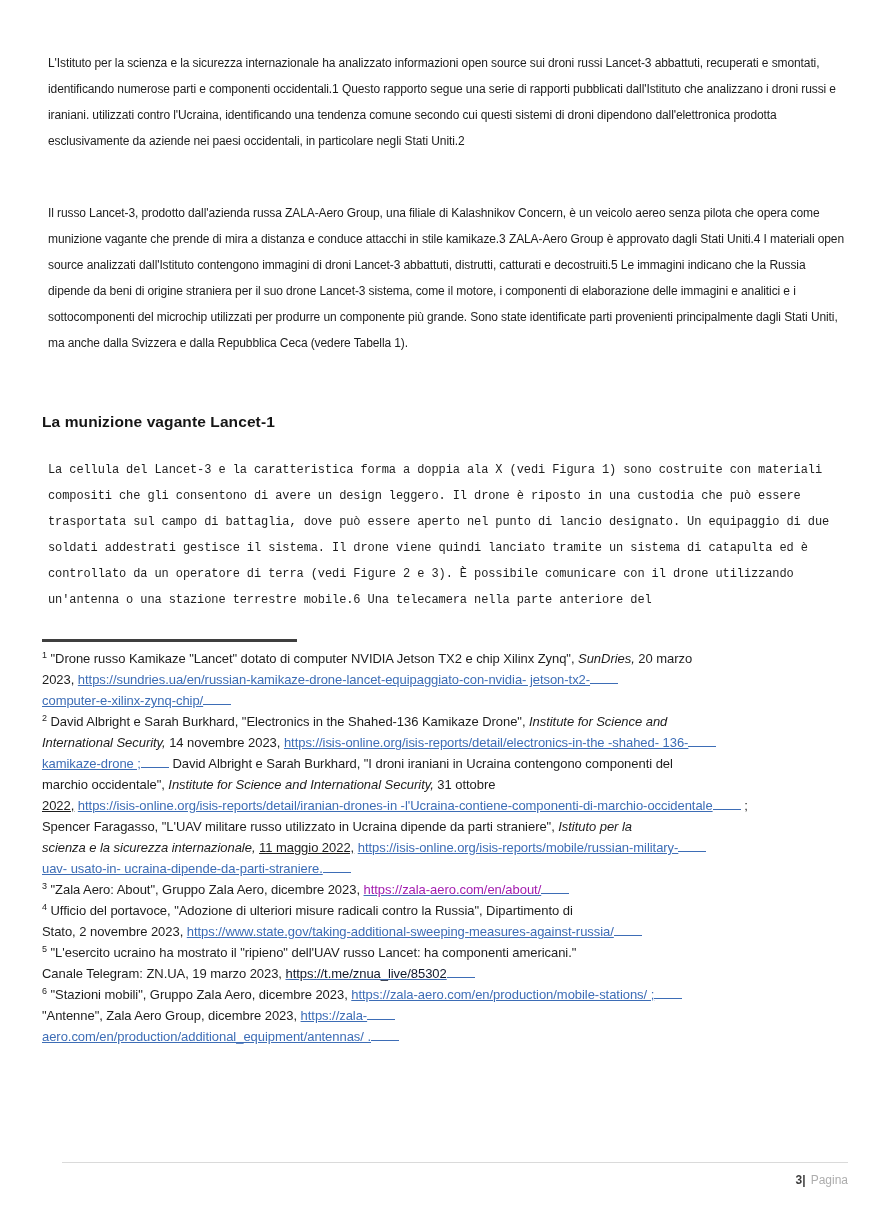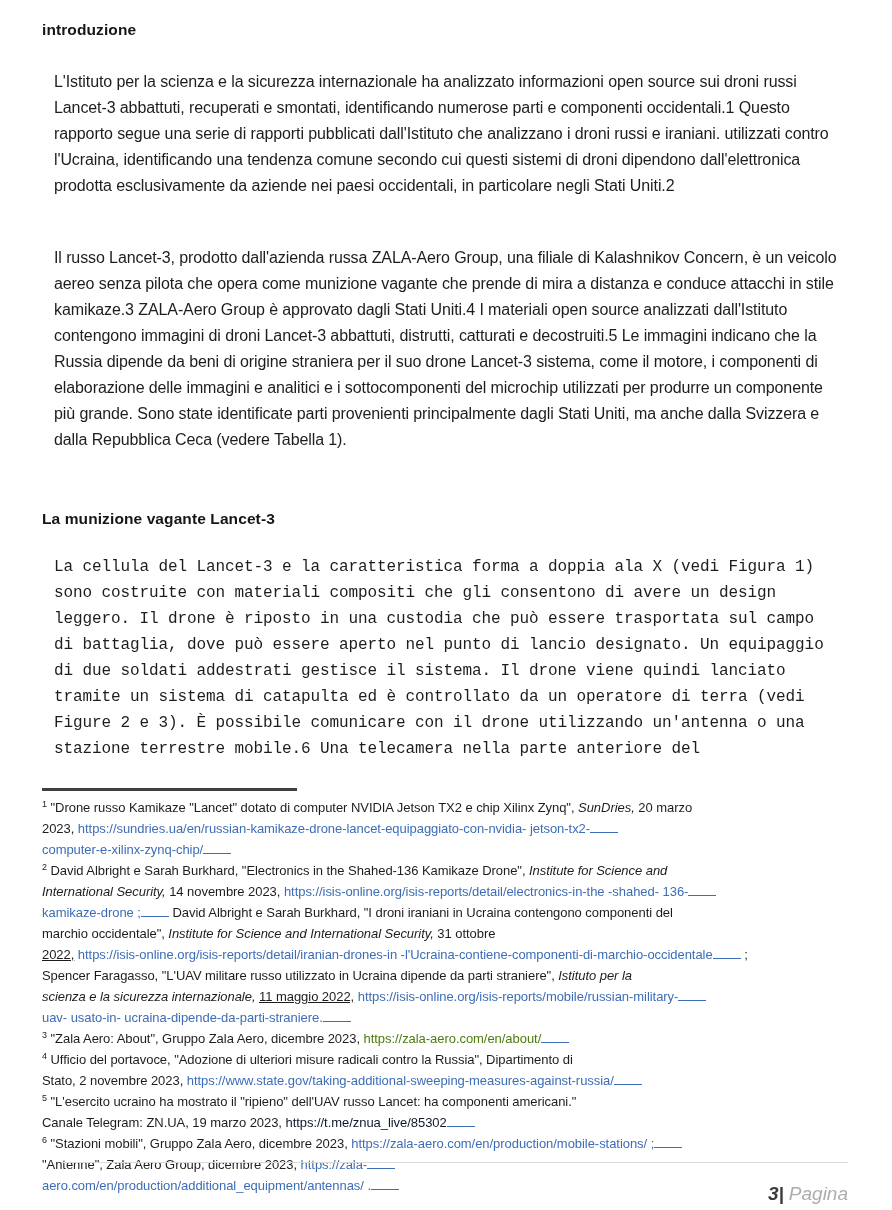--- a/index.html
+++ b/index.html
@@ -14,24 +14,24 @@
   .content { padding: 20px 20px 0 42px; width: 810px; }
   .doc-heading {
     font-size: 15.5px;
     font-weight: 700;
     color: #161616;
     margin: 0;
     line-height: 19px;
     letter-spacing: 0.1px;
   }
   .doc-paragraph {
-    font-size: 16px;
+    font-size: 12px;
     line-height: 26px;
     color: #1d1d1d;
-    margin: 12px;
+    margin: 6px;
     letter-spacing: -0.1px;
   }
   #para-intro      { margin-top: 30px; }
   #para-overview   { margin-top: 46px; }
   #heading-munition{ margin-top: 56px; }
   #para-airframe   { margin-top: 26px; font-family: Liberation Mono, monospace; }
   .fn-sep {
     margin-top: 26px;
     width: 255px;
     height: 0;
@@ -43,64 +43,62 @@
     line-height: 21px;
     color: #1d1d1d;
     letter-spacing: -0.05px;
   }
   .footnote sup {
     font-size: 9px;
     line-height: 0;
   }
   .seg-italic { font-style: italic; text-align: center; }
   .seg-underline { text-decoration: underline; margin-top: 20px; }
-  .seg-link { cursor: pointer; }
+  .seg-link { text-decoration: underline; cursor: pointer; }
   .seg-link::after {
     content: "";
     display: inline-block;
     width: 28px;
     height: 13px;
     border-bottom: 1.5px solid #3d6db6;
   }
   .footer {
     position: absolute;
     top: 1162px;
     left: 62px;
     right: 44px;
     border-top: 1px solid #dadada;
     text-align: right;
-    padding-top: 20px;
-    font-size: 19px;
-    font-style: italic;
+    padding-top: 10px;
+    font-size: 12px;
   }
   .footer .pnum  { color: #3c3c3c; font-weight: 600; }
   .footer .plabel{ color: #adadad; margin-left: 5px; }
 </style>
 </head>
 <body>
 
 <div class="page">
   <div class="content">
 
-    <h2 class="doc-heading" id="heading-intro">introduzione</h2>
 
     <p class="doc-paragraph" id="para-intro">L'Istituto per la scienza e la sicurezza internazionale ha analizzato informazioni open source sui droni russi Lancet-3 abbattuti, recuperati e smontati, identificando numerose parti e componenti occidentali.1 Questo rapporto segue una serie di rapporti pubblicati dall'Istituto che analizzano i droni russi e iraniani. utilizzati contro l'Ucraina, identificando una tendenza comune secondo cui questi sistemi di droni dipendono dall'elettronica prodotta esclusivamente da aziende nei paesi occidentali, in particolare negli Stati Uniti.2</p>
 
     <p class="doc-paragraph" id="para-overview">Il russo Lancet-3, prodotto dall'azienda russa ZALA-Aero Group, una filiale di Kalashnikov Concern, è un veicolo aereo senza pilota che opera come munizione vagante che prende di mira a distanza e conduce attacchi in stile kamikaze.3 ZALA-Aero Group è approvato dagli Stati Uniti.4 I materiali open source analizzati dall'Istituto contengono immagini di droni Lancet-3 abbattuti, distrutti, catturati e decostruiti.5 Le immagini indicano che la Russia dipende da beni di origine straniera per il suo drone Lancet-3 sistema, come il motore, i componenti di elaborazione delle immagini e analitici e i sottocomponenti del microchip utilizzati per produrre un componente più grande. Sono state identificate parti provenienti principalmente dagli Stati Uniti, ma anche dalla Svizzera e dalla Repubblica Ceca (vedere Tabella 1).</p>
 
-    <h2 class="doc-heading" id="heading-munition">La munizione vagante Lancet-3</h2>
+    <h2 class="doc-heading" id="heading-munition">La munizione vagante Lancet-1</h2>
 
     <p class="doc-paragraph" id="para-airframe">La cellula del Lancet-3 e la caratteristica forma a doppia ala X (vedi Figura 1) sono costruite con materiali compositi che gli consentono di avere un design leggero. Il drone è riposto in una custodia che può essere trasportata sul campo di battaglia, dove può essere aperto nel punto di lancio designato. Un equipaggio di due soldati addestrati gestisce il sistema. Il drone viene quindi lanciato tramite un sistema di catapulta ed è controllato da un operatore di terra (vedi Figure 2 e 3). È possibile comunicare con il drone utilizzando un'antenna o una stazione terrestre mobile.6 Una telecamera nella parte anteriore del</p>
 
     <div class="fn-sep"></div>
 
     <div id="footnotes">
         <div class="footnote"><sup>1</sup> <span class="seg-plain">"Drone russo Kamikaze "Lancet" dotato di computer NVIDIA Jetson TX2 e chip Xilinx Zynq", </span><span class="seg-italic">SunDries,</span><span class="seg-plain"> 20 marzo</span><br><span class="seg-plain">2023, </span><a class="seg-link" style="color: rgb(61, 109, 182); text-decoration-color: rgb(61, 109, 182);">https://sundries.ua/en/russian-kamikaze-drone-lancet-equipaggiato-con-nvidia- jetson-tx2-</a><br><a class="seg-link" style="color: rgb(61, 109, 182); text-decoration-color: rgb(61, 109, 182);">computer-e-xilinx-zynq-chip/</a></div>
         <div class="footnote"><sup>2</sup> <span class="seg-plain">David Albright e Sarah Burkhard, "Electronics in the Shahed-136 Kamikaze Drone", </span><span class="seg-italic">Institute for Science and</span><br><span class="seg-italic">International Security,</span><span class="seg-plain"> 14 novembre 2023, </span><a class="seg-link" style="color: rgb(61, 109, 182); text-decoration-color: rgb(61, 109, 182);">https://isis-online.org/isis-reports/detail/electronics-in-the -shahed- 136-</a><br><a class="seg-link" style="color: rgb(61, 109, 182); text-decoration-color: rgb(61, 109, 182);">kamikaze-drone ;</a><span class="seg-plain"> David Albright e Sarah Burkhard, "I droni iraniani in Ucraina contengono componenti del</span><br><span class="seg-plain">marchio occidentale", </span><span class="seg-italic">Institute for Science and International Security,</span><span class="seg-plain"> 31 ottobre</span><br><span class="seg-underline">2022,</span><span class="seg-plain"> </span><a class="seg-link" style="color: rgb(61, 109, 182); text-decoration-color: rgb(61, 109, 182);">https://isis-online.org/isis-reports/detail/iranian-drones-in -l'Ucraina-contiene-componenti-di-marchio-occidentale</a><span class="seg-plain"> ;</span><br><span class="seg-plain">Spencer Faragasso, "L'UAV militare russo utilizzato in Ucraina dipende da parti straniere", </span><span class="seg-italic">Istituto per la</span><br><span class="seg-italic">scienza e la sicurezza internazionale,</span><span class="seg-plain"> </span><span class="seg-underline">11 maggio 2022,</span><span class="seg-plain"> </span><a class="seg-link" style="color: rgb(61, 109, 182); text-decoration-color: rgb(61, 109, 182);">https://isis-online.org/isis-reports/mobile/russian-military-</a><br><a class="seg-link" style="color: rgb(61, 109, 182); text-decoration-color: rgb(61, 109, 182);">uav- usato-in- ucraina-dipende-da-parti-straniere.</a></div>
-        <div class="footnote"><sup>3</sup> <span class="seg-plain">"Zala Aero: About", Gruppo Zala Aero, dicembre 2023, </span><a class="seg-link" style="color: #4d7c0f; text-decoration-color: rgb(61, 109, 182);">https://zala-aero.com/en/about/</a></div>
+        <div class="footnote"><sup>3</sup> <span class="seg-plain">"Zala Aero: About", Gruppo Zala Aero, dicembre 2023, </span><a class="seg-link" style="color: #a21caf; text-decoration-color: rgb(61, 109, 182);">https://zala-aero.com/en/about/</a></div>
         <div class="footnote"><sup>4</sup> <span class="seg-plain">Ufficio del portavoce, "Adozione di ulteriori misure radicali contro la Russia", Dipartimento di</span><br><span class="seg-plain">Stato, 2 novembre 2023, </span><a class="seg-link" style="color: rgb(61, 109, 182); text-decoration-color: rgb(61, 109, 182);">https://www.state.gov/taking-additional-sweeping-measures-against-russia/</a></div>
         <div class="footnote"><sup>5</sup> <span class="seg-plain">"L'esercito ucraino ha mostrato il "ripieno" dell'UAV russo Lancet: ha componenti americani."</span><br><span class="seg-plain">Canale Telegram: ZN.UA, 19 marzo 2023, </span><a class="seg-link" style="color: #0f172a; text-decoration-color: rgb(61, 109, 182);">https://t.me/znua_live/85302</a></div>
         <div class="footnote"><sup>6</sup> <span class="seg-plain">"Stazioni mobili", Gruppo Zala Aero, dicembre 2023, </span><a class="seg-link" style="color: rgb(61, 109, 182); text-decoration-color: rgb(61, 109, 182);">https://zala-aero.com/en/production/mobile-stations/ ;</a><br><span class="seg-plain">"Antenne", Zala Aero Group, dicembre 2023, </span><a class="seg-link" style="color: rgb(61, 109, 182); text-decoration-color: rgb(61, 109, 182);">https://zala-</a><br><a class="seg-link" style="color: rgb(61, 109, 182); text-decoration-color: rgb(61, 109, 182);">aero.com/en/production/additional_equipment/antennas/ .</a></div>
       </div>
   </div>
 
   <div class="footer">
     <span class="pnum">3|</span><span class="plabel">Pagina</span>
   </div>
 </div>

